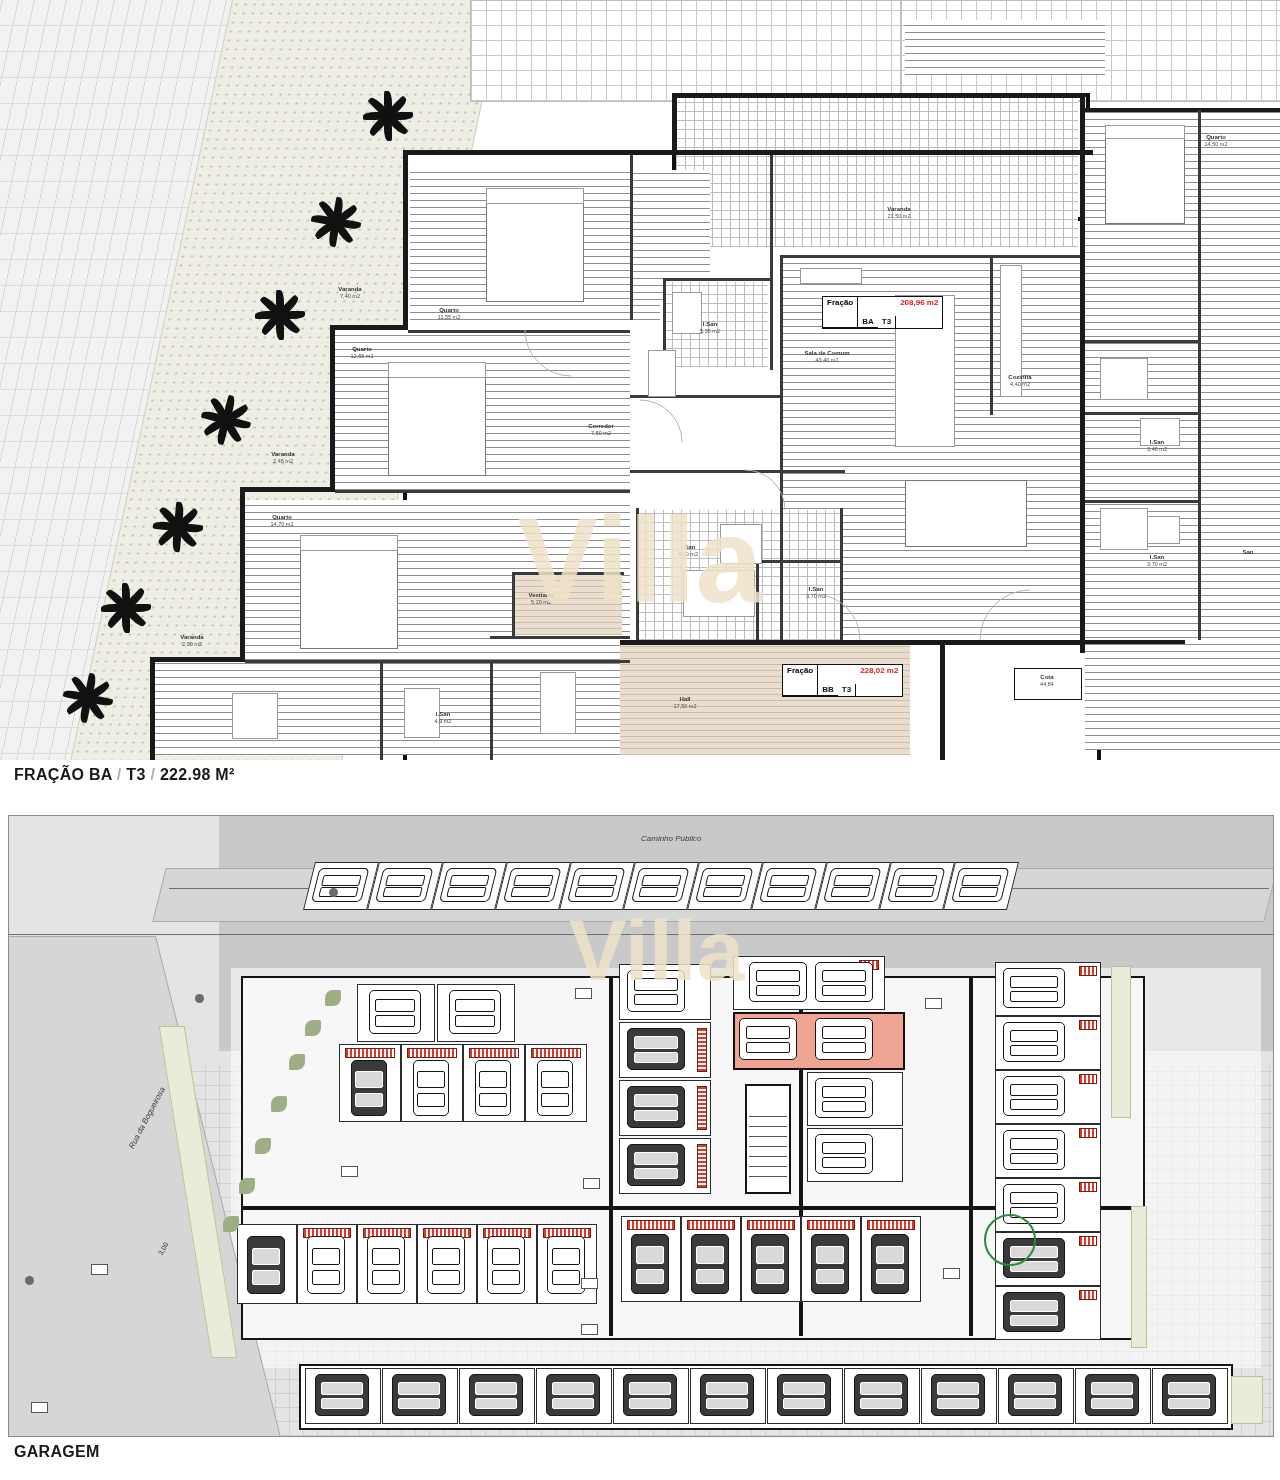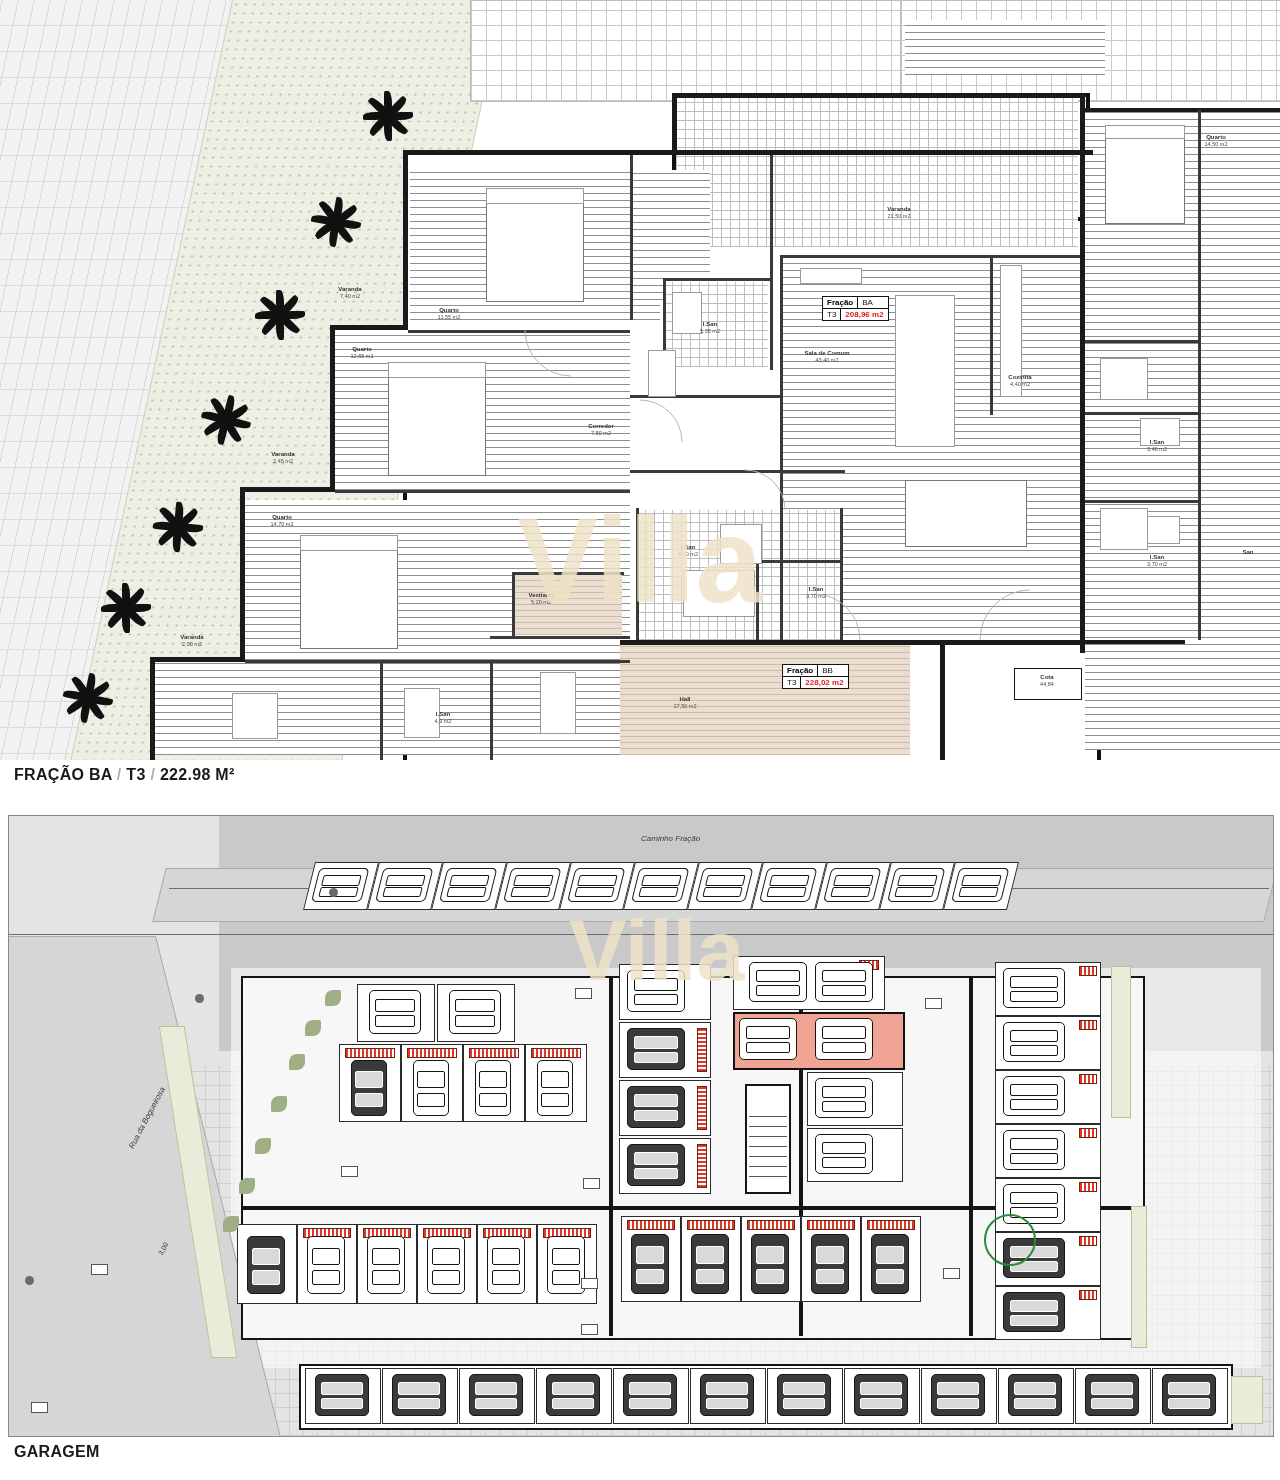--- a/index.html
+++ b/index.html
@@ -81,28 +81,28 @@
 
   .rlabel{
     position:absolute;text-align:center;color:#4a4a4a;
     font-size:5.5px;line-height:7px;white-space:nowrap;
   }
   .rlabel b{display:block;font-size:6px;color:#333;font-weight:bold;}
 
   
   .tagbox{
     position:absolute;border:1.5px solid #111;background:#fff;
-    display:flex;flex-direction:column;font-size:8px;line-height:11px;
+    display:flex;flex-direction:row;font-size:8px;line-height:11px;
   }
   .tagbox .row{display:flex;}
   .tagbox .cell{padding:0 4px;border-right:1px solid #111;white-space:nowrap;}
   .tagbox .cell:last-child{border-right:none;}
   .tagbox .r1{border-bottom:1px solid #111;font-weight:bold;}
   .tagbox .red{color:#e01b1b;font-weight:bold;}
-  .tagbox .blk{color:#111;font-weight:normal;}
+  .tagbox .blk{color:#111;font-weight:bold;margin-top:19px;}
 
   
   .palm{position:absolute;width:52px;height:52px;}
   .palm span{
     position:absolute;left:50%;top:50%;width:25px;height:8px;
     background:#111;border-radius:50% 12% 50% 12%;
     transform-origin:0 50%;
   }
   .palm i{
     position:absolute;left:50%;top:50%;width:6px;height:6px;margin:-3px;
@@ -852,21 +852,21 @@
     <div class="marker" style="left:566px;top:172px;"></div>
     <div class="marker" style="left:332px;top:350px;"></div>
     <div class="marker" style="left:574px;top:362px;"></div>
     <div class="marker" style="left:572px;top:462px;"></div>
     <div class="marker" style="left:572px;top:508px;"></div>
     <div class="marker" style="left:916px;top:182px;"></div>
     <div class="marker" style="left:934px;top:452px;"></div>
     <div class="marker" style="left:82px;top:448px;"></div>
     <div class="marker" style="left:22px;top:586px;"></div>
 
-    <div class="g-txt" style="left:632px;top:18px;font-style:italic;">Caminho Fração</div>
+    <div class="g-txt" style="left:632px;top:18px;font-style:italic;">Caminho Público</div>
     <div class="g-txt g-txt-rot" style="left:118px;top:330px;font-style:italic;">Rua da Bogueirosa</div>
     <div class="dimtxt" style="left:148px;top:437px;transform:rotate(-62deg);transform-origin:left top;">3,00</div>
 
     <div class="wmark" style="left:560px;top:85px;font-size:86px;">Villa</div>
   </div>
 </div>
 
 <div class="caption" id="cap-garage">GARAGEM</div>
 
 </body></html>

